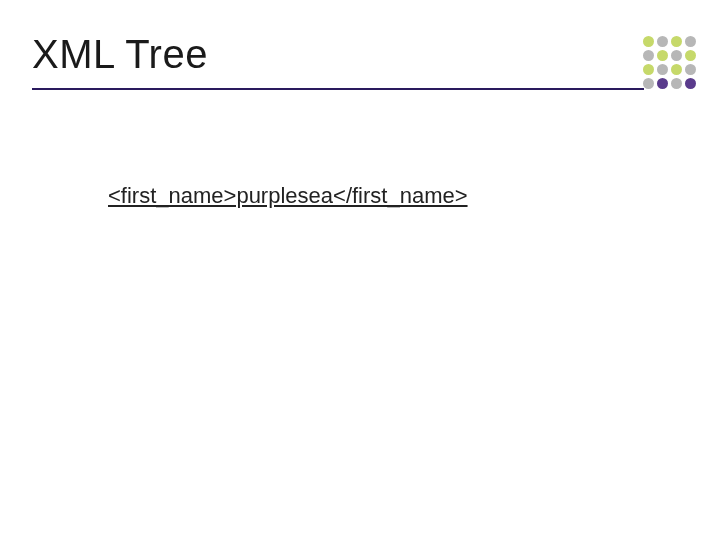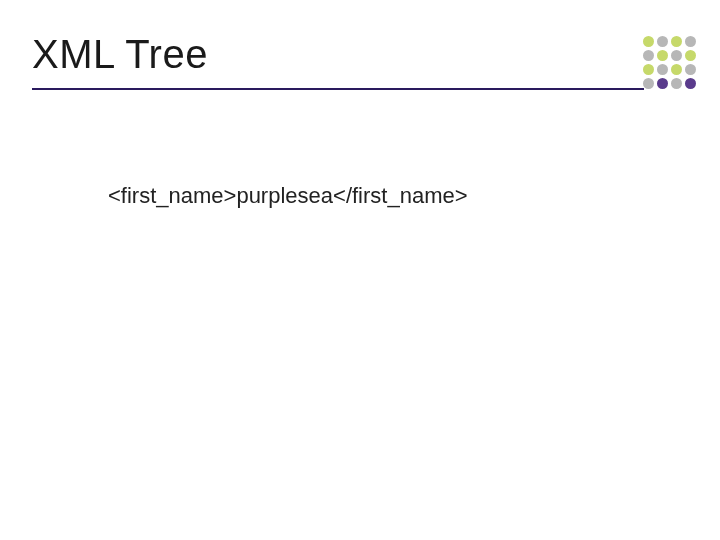--- a/index.html
+++ b/index.html
@@ -36,21 +36,21 @@
     position: absolute;
     left: 72px;
     top: 116px;
     font-size: 22px;
     line-height: 1.45;
     color: #222;
     white-space: pre;
   }
   .content .line { display: block; }
   .i1 { padding-left: 18px; }
-  .i2 { padding-left: 36px; }
+  .i2 { padding-left: 36px; text-decoration: underline; }
 </style>
 </head>
 <body>
 
 <div class="slide">
   <div class="title">XML  Tree</div>
   <div class="underline"></div>
 
   <div class="dots">
     <span class="dot" style="background:#c6d96a"></span>

